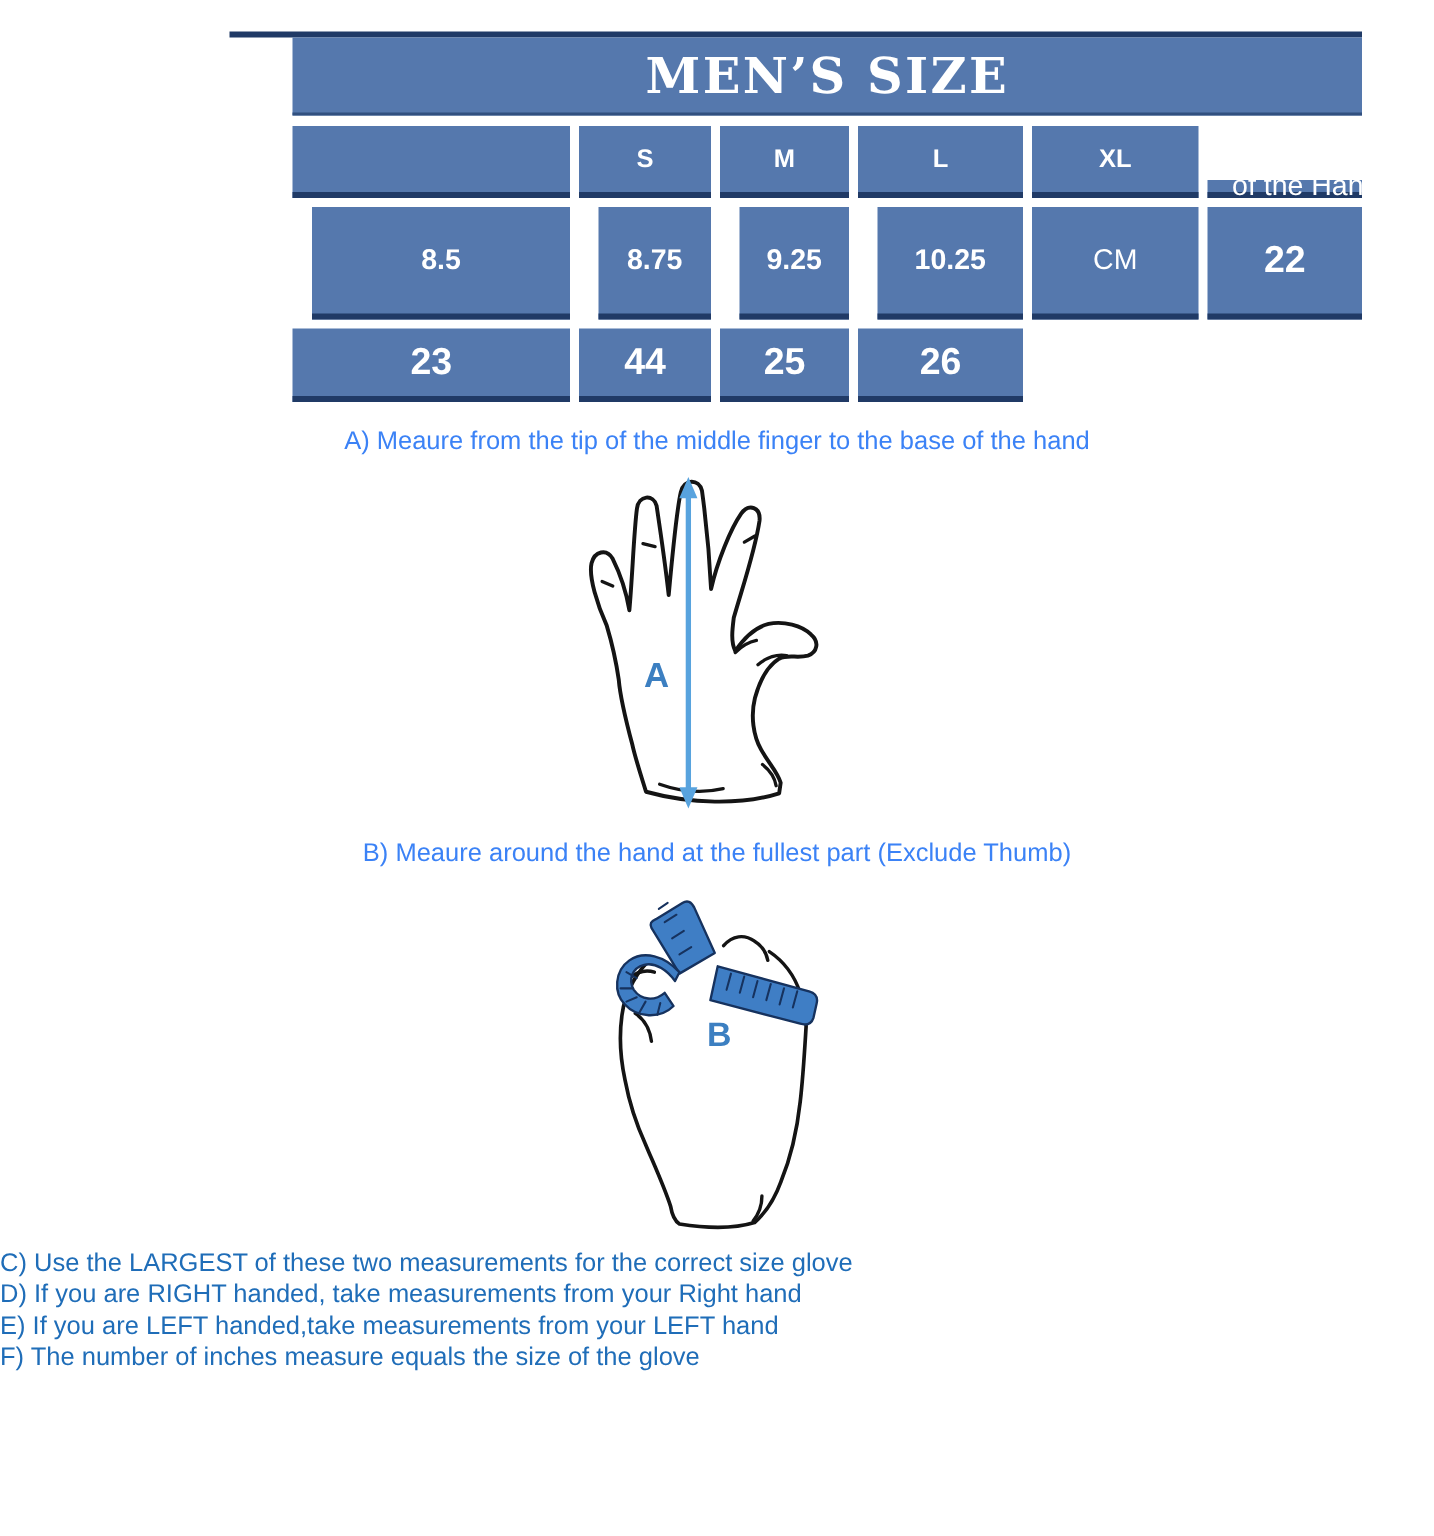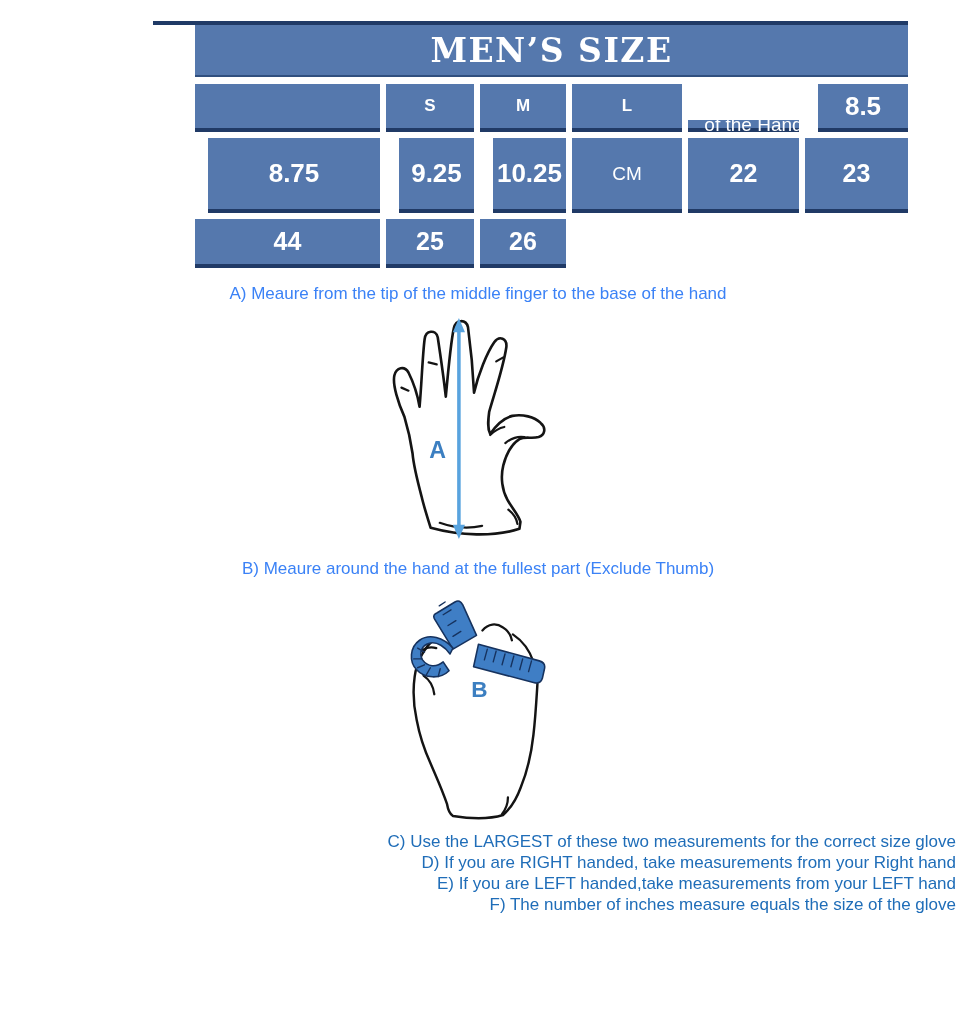--- a/index.html
+++ b/index.html
@@ -21,45 +21,46 @@
     gap:6px;
   }
   .cell{
     background:#5578ad;color:#ffffff;box-sizing:border-box;
     border-bottom:4px solid #203a66;
     display:flex;align-items:center;justify-content:center;
   }
   .cell.ch{font-weight:bold;font-size:17px;}
   .cell.rowlabel{font-size:19px;justify-content:flex-start;text-align:center;padding:0 6px 0 9px;line-height:25px;margin-top:36px;}
   .cell.cmlabel{font-size:19px;}
-  .cell.v1{font-weight:bold;font-size:26px;margin-left:13px;}
+  .cell.v1{font-weight:bold;font-size:19px;margin-left:13px;}
   .cell.v2{font-weight:bold;font-size:25px;}
   
   .note{position:absolute;left:0;width:956px;text-align:center;color:#3b82f6;font-size:17px;}
   .note-a{top:284px;}
   .note-b{top:559px;}
-  .notes-bottom{position:absolute;left:0;top:831px;width:956px;text-align:right;color:#1f6db8;font-size:17px;line-height:21px;}
+  .notes-bottom{position:absolute;left:0;top:831px;width:956px;text-align:left;color:#1f6db8;font-size:17px;line-height:21px;}
   
   .fig{position:absolute;}
   .fig-hand{left:383px;top:314px;}
   .fig-fist{left:397px;top:589px;}
   svg text{font-family:"Liberation Sans",sans-serif;font-weight:bold;}
 </style>
 </head>
 <body>
 
 <div class="sheet">
 
   <div class="size-table">
     <div class="table-title">MEN’S SIZE</div>
     <div class="grid">
       <div class="cell ch"></div>
       <div class="cell ch">S</div>
       <div class="cell ch">M</div>
       <div class="cell ch">L</div>
+      <div class="cell ch">XL</div>
 
       <div class="cell rowlabel">Circumfrance of the Hand CM</div>
       <div class="cell v1">8.5</div>
       <div class="cell v1">8.75</div>
       <div class="cell v1">9.25</div>
       <div class="cell v1">10.25</div>
 
       <div class="cell cmlabel">CM</div>
       <div class="cell v2">22</div>
       <div class="cell v2">23</div>

